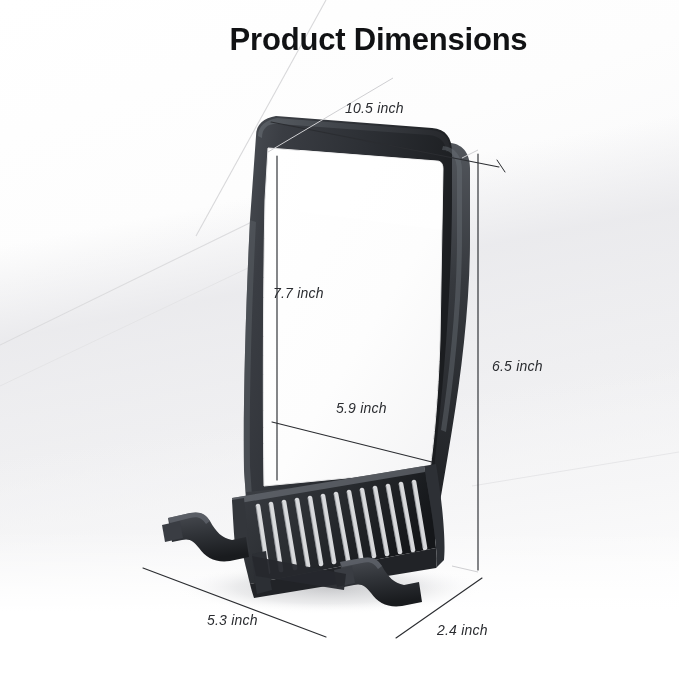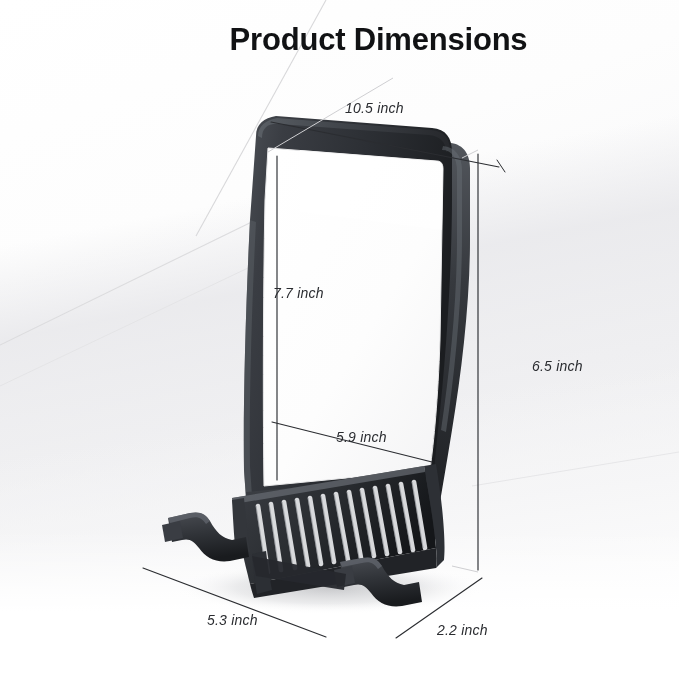--- a/index.html
+++ b/index.html
@@ -75,22 +75,22 @@
   .dim {
     position: absolute;
     font-style: italic;
     font-size: 14px;
     color: #2a2c30;
     white-space: nowrap;
     letter-spacing: 0.2px;
   }
   .dim-top    { left: 345px; top: 100px; }
   .dim-height { left: 273px; top: 285px; text-align: right; }
-  .dim-width  { left: 336px; top: 429px; }
-  .dim-right  { left: 492px; top: 358px; margin-left: 40px; }
+  .dim-width  { left: 336px; top: 400px; }
+  .dim-right  { left: 492px; top: 358px; }
   .dim-depthl { left: 167px; top: 612px; margin-left: 40px; }
   .dim-depthr { left: 437px; top: 622px; }
 </style>
 </head>
 <body>
 
 <div id="page">
 
   <div class="bg-base"></div>
   <div class="bg-sweep-a"></div>
@@ -292,15 +292,15 @@
     </g>
   </svg>
 
   <div class="title">Product Dimensions</div>
 
   <div class="dim dim-top">10.5 inch</div>
   <div class="dim dim-height">7.7 inch</div>
   <div class="dim dim-width">5.9 inch</div>
   <div class="dim dim-right">6.5 inch</div>
   <div class="dim dim-depthl">5.3 inch</div>
-  <div class="dim dim-depthr">2.2 inch</div>
+  <div class="dim dim-depthr">2.4 inch</div>
 
 </div>
 
 </body></html>

